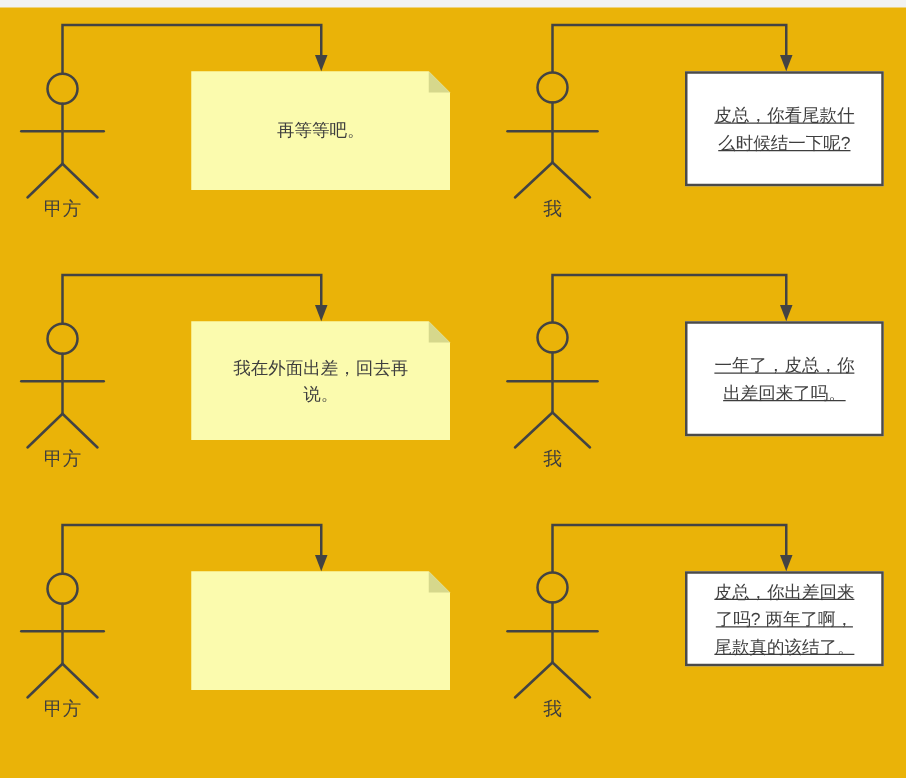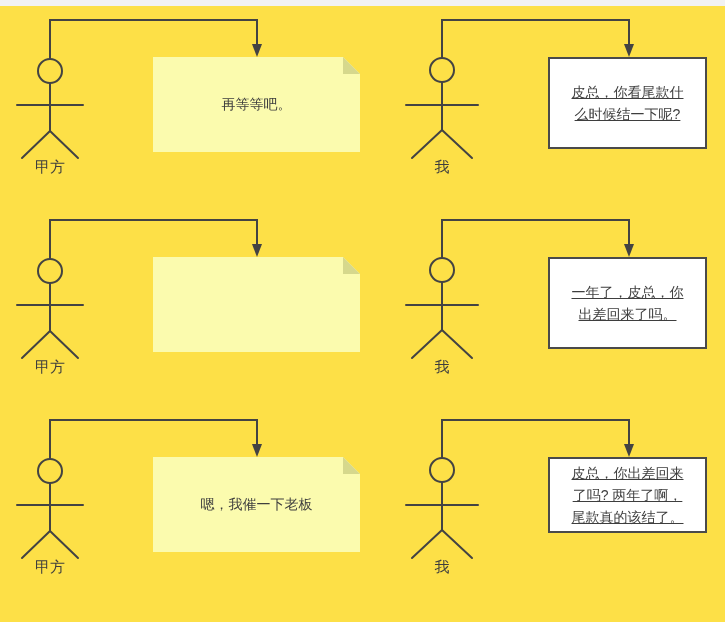--- a/index.html
+++ b/index.html
@@ -1,20 +1,20 @@
 <!DOCTYPE html>
 <html><head>
 <meta charset="utf-8">
 <style>
   html, body { margin: 0; padding: 0; background: #ffffff; }
   .stage {
     position: relative;
     width: 725px;
     height: 622px;
-    background: #fde047;
+    background: #eab308;
     overflow: hidden;
     font-family: "Liberation Sans", "DejaVu Sans", sans-serif;
     color: #3e3e3e;
   }
   .top-strip {
     position: absolute;
     left: 0; top: 0;
     width: 100%; height: 6px;
     background: #f2f2f2;
   }
@@ -116,20 +116,21 @@
       <polyline class="connector" points="50,59 50,20 257,20 257,46"></polyline>
       <polygon class="arrowhead" points="252,44 262,44 257,57"></polygon>
       <g>
         <circle class="stroke" cx="50" cy="71" r="12"></circle>
         <line class="stroke" x1="50" y1="83" x2="50" y2="131"></line>
         <line class="stroke" x1="17" y1="105" x2="83" y2="105"></line>
         <line class="stroke" x1="50" y1="131" x2="22" y2="158"></line>
         <line class="stroke" x1="50" y1="131" x2="78" y2="158"></line>
       </g>
     </svg>
+    <div class="note-text">我在外面出差，回去再说。</div>
     <div class="actor-label" style="left:50px">甲方</div>
   </div>
 
   <div class="panel" style="left:362px;top:200px;width:363px;height:200px">
     <svg class="panel-svg" width="363" height="200" viewBox="0 0 363 200">
       <polyline class="connector" points="80,58 80,20 267,20 267,46"></polyline>
       <polygon class="arrowhead" points="262,44 272,44 267,57"></polygon>
       <g>
         <circle class="stroke" cx="80" cy="70" r="12"></circle>
         <line class="stroke" x1="80" y1="82" x2="80" y2="130"></line>
@@ -149,21 +150,20 @@
       <polyline class="connector" points="50,59 50,20 257,20 257,46"></polyline>
       <polygon class="arrowhead" points="252,44 262,44 257,57"></polygon>
       <g>
         <circle class="stroke" cx="50" cy="71" r="12"></circle>
         <line class="stroke" x1="50" y1="83" x2="50" y2="131"></line>
         <line class="stroke" x1="17" y1="105" x2="83" y2="105"></line>
         <line class="stroke" x1="50" y1="131" x2="22" y2="158"></line>
         <line class="stroke" x1="50" y1="131" x2="78" y2="158"></line>
       </g>
     </svg>
-    <div class="note-text">嗯，我催一下老板</div>
     <div class="actor-label" style="left:50px">甲方</div>
   </div>
 
   <div class="panel" style="left:362px;top:400px;width:363px;height:222px">
     <svg class="panel-svg" width="363" height="222" viewBox="0 0 363 222">
       <polyline class="connector" points="80,58 80,20 267,20 267,46"></polyline>
       <polygon class="arrowhead" points="262,44 272,44 267,57"></polygon>
       <g>
         <circle class="stroke" cx="80" cy="70" r="12"></circle>
         <line class="stroke" x1="80" y1="82" x2="80" y2="130"></line>

